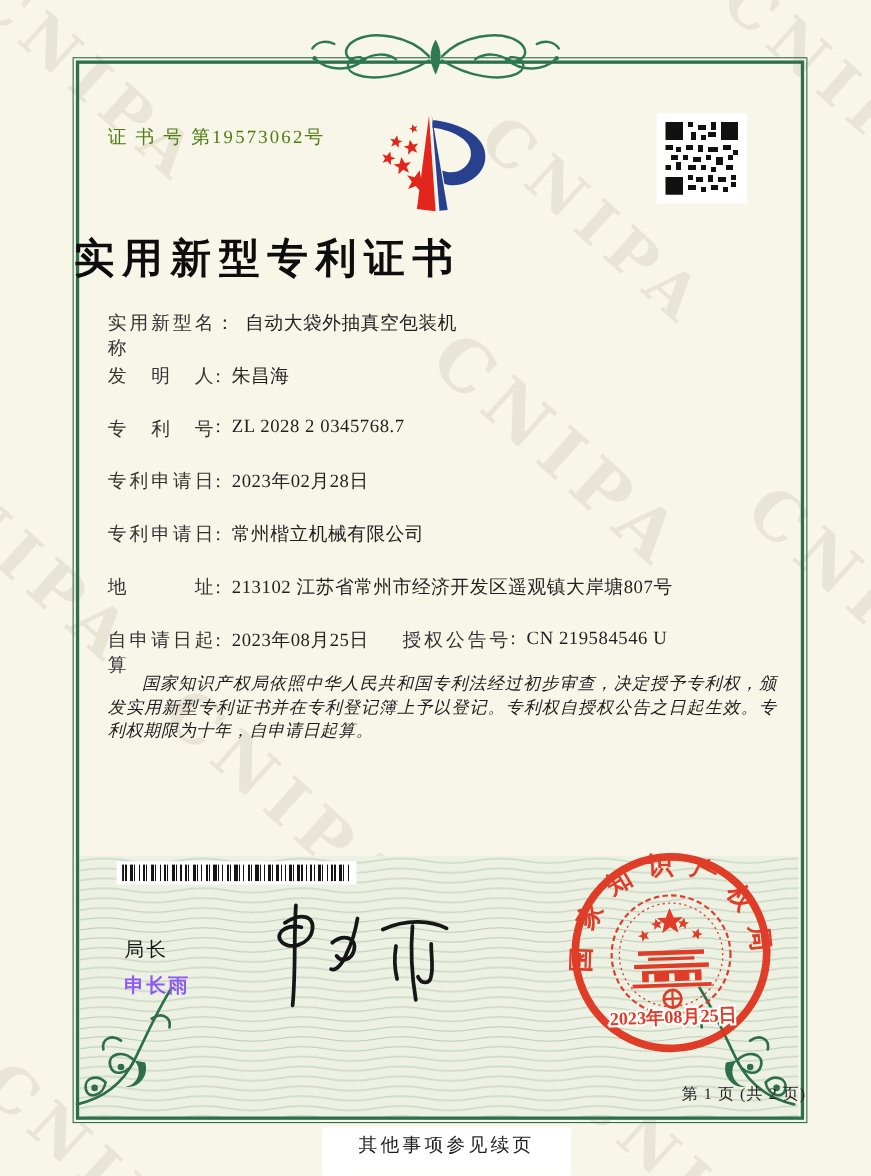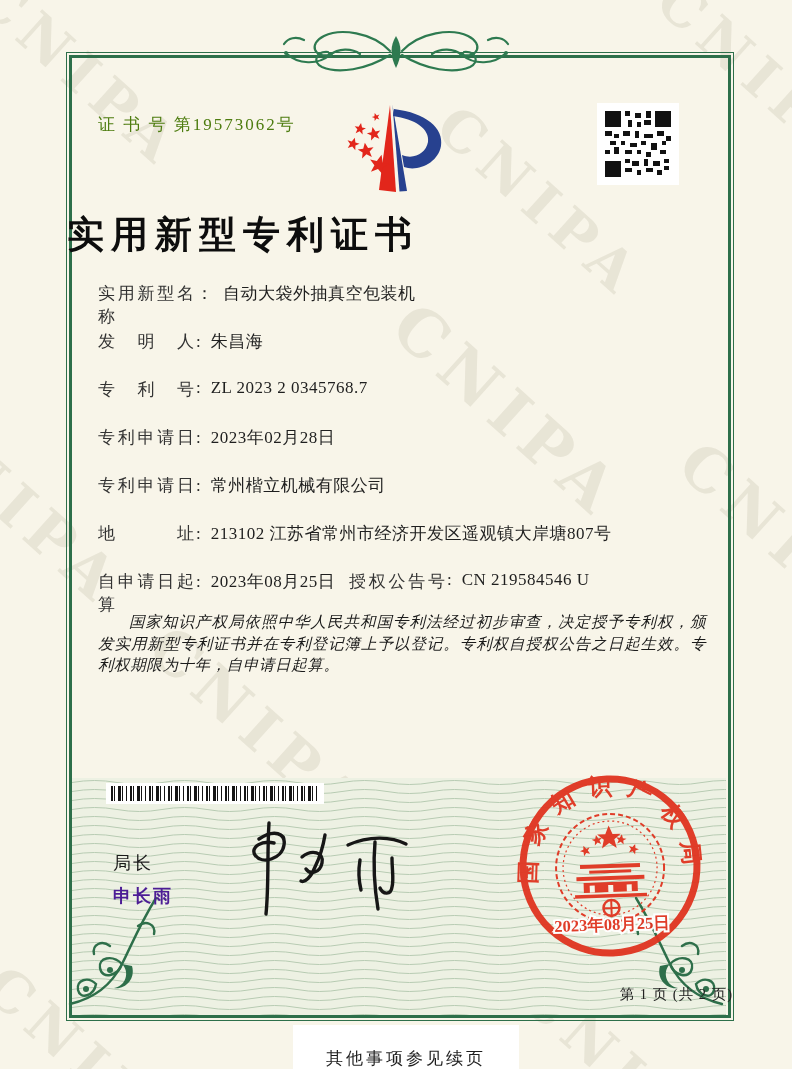--- a/index.html
+++ b/index.html
@@ -43,45 +43,45 @@
 
   .title{position:absolute;left:67px;width:666px;top:210px;text-align:left;
       font-size:37px;font-weight:700;color:#0d0d0d;letter-spacing:7px;}
 
   .fields{position:absolute;left:98px;top:282px;width:612px;}
   .frow{position:relative;height:48px;font-size:17px;color:#262626;font-family:Liberation Serif, serif;}
   .f-label{display:inline-block;width:96px;text-align:justify;text-align-last:justify;
       vertical-align:top;color:#333;}
   .f-colon{display:inline-block;padding:0 2px;}
   .f-value{display:inline-block;padding-left:8px;color:#1f1f1f;letter-spacing:0.5px;}
-  .group2{position:absolute;left:251px;top:0;}
+  .group2{position:absolute;left:268px;top:0;}
 
   .paras{position:absolute;left:98px;top:611px;width:608px;font-size:15.5px;
       line-height:21.5px;color:#1b1b1b;letter-spacing:0.6px;text-align:justify;font-style:italic;}
   .paras p{margin:0 0 7px 0;text-indent:2em;}
 
   .barcode-wrap{position:absolute;left:106px;top:783px;width:218px;height:21px;background:#fff;}
   .barcode{position:absolute;left:5px;top:3px;width:208px;height:15px;background:
     repeating-linear-gradient(90deg,#141414 0 2px,#fff 2px 3px,#141414 3px 4px,#fff 4px 7px,
       #141414 7px 10px,#fff 10px 11px,#141414 11px 12px,#fff 12px 15px,#141414 15px 16px,#fff 16px 19px);}
 
   .officer-title{position:absolute;left:113px;top:851px;font-family:"Liberation Sans","DejaVu Sans",sans-serif;
       font-weight:400;font-size:18px;color:#1a1a1a;letter-spacing:2px;}
   .officer-name{position:absolute;left:113px;top:884px;font-family:"Liberation Sans","DejaVu Sans",sans-serif;
-      font-weight:700;font-size:18px;color:#4c1d95;letter-spacing:2px;}
+      font-weight:700;font-size:18px;color:#8b5cf6;letter-spacing:2px;}
   .signature{position:absolute;left:232px;top:815px;width:185px;height:105px;}
 
   .seal{position:absolute;left:516px;top:772px;width:188px;height:188px;transform:rotate(-2deg);opacity:0.95;}
 
   .page-no{position:absolute;left:67px;width:666px;top:985px;text-align:right;
       font-size:14.5px;color:#222;letter-spacing:1px;}
 
   .cont-box{position:absolute;left:293px;top:1025px;width:226px;height:44px;background:#ffffff;
       text-align:center;}
-  .cont-box span{display:inline-block;margin-top:22px;font-size:17px;color:#1e1e1e;letter-spacing:3px;}
+  .cont-box span{display:inline-block;margin-top:4px;font-size:17px;color:#1e1e1e;letter-spacing:3px;}
 </style>
 </head>
 <body>
 
 <div class="page">
 
   <div class="wm wm1">CNIPA</div>
   <div class="wm wm2">CNIPA</div>
   <div class="wm wm3">CNIPA</div>
   <div class="wm wm4">CNIPA</div>
@@ -224,21 +224,21 @@
   <div class="title">实用新型专利证书</div>
 
   <div class="fields">
     <div class="frow">
       <span class="f-label">实用新型名称</span><span class="f-colon">：</span><span class="f-value">自动大袋外抽真空包装机</span>
     </div>
     <div class="frow">
       <span class="f-label">发明人</span><span class="f-colon">:</span><span class="f-value">朱昌海</span>
     </div>
     <div class="frow">
-      <span class="f-label">专利号</span><span class="f-colon">:</span><span class="f-value">ZL 2023 2 0345768.7</span>
+      <span class="f-label">专利号</span><span class="f-colon">:</span><span class="f-value">ZL 2028 2 0345768.7</span>
     </div>
     <div class="frow">
       <span class="f-label">专利申请日</span><span class="f-colon">:</span><span class="f-value">2023年02月28日</span>
     </div>
     <div class="frow">
       <span class="f-label">专利申请日</span><span class="f-colon">:</span><span class="f-value">常州楷立机械有限公司</span>
     </div>
     <div class="frow">
       <span class="f-label">地址</span><span class="f-colon">:</span><span class="f-value">213102 江苏省常州市经济开发区遥观镇大岸塘807号</span>
     </div>

